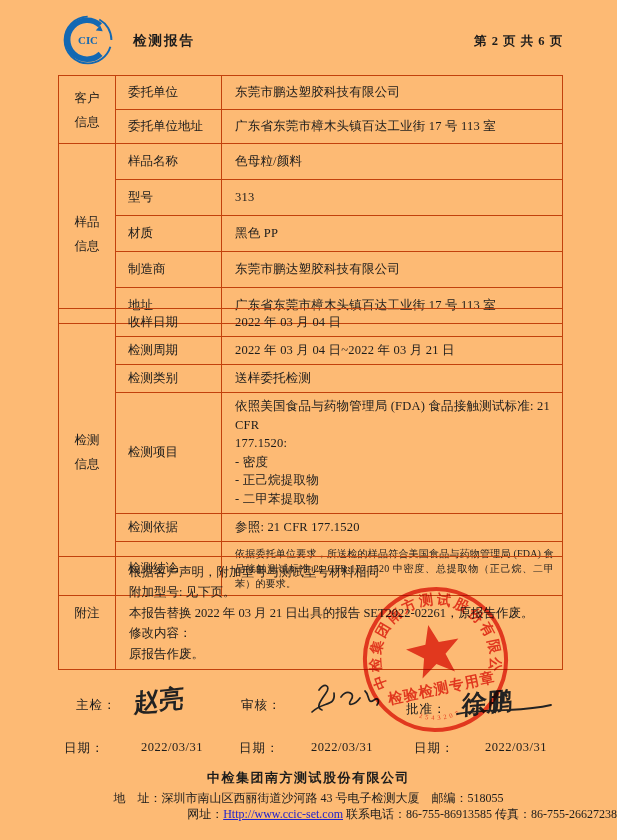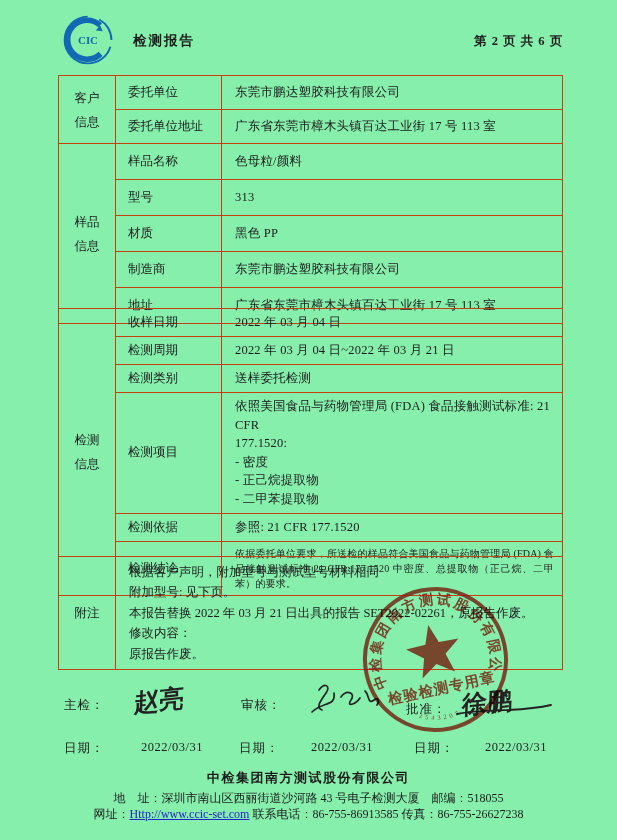--- a/index.html
+++ b/index.html
@@ -1,17 +1,17 @@
 <!DOCTYPE html>
 <html><head>
 <meta charset="utf-8">
 <style>
   html,body{margin:0;padding:0;background:#ffffff;}
   .page{
-    position:relative;width:617px;height:840px;background:#86efac;overflow:hidden;
+    position:relative;width:617px;height:840px;background:#fdba74;overflow:hidden;
     font-family:"Liberation Serif","DejaVu Serif",serif;color:#1c1c1c;
   }
   
   .hdr-logo{position:absolute;left:62px;top:14px;width:52px;height:52px;}
   .hdr-title{position:absolute;left:133px;top:32px;font-size:13.5px;font-weight:bold;letter-spacing:2px;}
   .hdr-no{position:absolute;left:234px;top:33px;font-size:12.5px;font-weight:bold;}
   .hdr-page{position:absolute;left:474px;top:33px;font-size:12.5px;font-weight:bold;letter-spacing:1px;}
   
   table.rpt{position:absolute;left:58px;width:505px;border-collapse:collapse;table-layout:fixed;}
   table.rpt td{border:1px solid #c2410c;font-size:12.5px;vertical-align:middle;overflow:hidden;font-family:Liberation Serif, serif;}
@@ -35,21 +35,21 @@
   .sig-label{position:absolute;font-size:12.5px;letter-spacing:1px;}
   .sig-name{position:absolute;font-size:25px;color:#222;white-space:nowrap;
             transform:rotate(-6deg) skewX(-8deg);font-weight:bold;z-index:4;}
   .sig-svg{position:absolute;z-index:4;}
   .date-label{position:absolute;font-size:12.5px;letter-spacing:1px;}
   .date-val{position:absolute;font-size:12.5px;letter-spacing:.5px;}
   
   .foot{position:absolute;left:0;width:617px;text-align:center;}
   .foot-co{top:769px;font-size:13px;font-weight:bold;letter-spacing:1.5px;}
   .foot-l2{top:790px;font-size:12px;}
-  .foot-l3{top:806px;font-size:12px;}
+  .foot-l3{top:806px;font-size:12px;text-align:right;}
   .foot a{color:#2222cc;text-decoration:underline;}
 </style>
 </head>
 <body>
 
 <div class="page">
 
   <svg class="hdr-logo" viewBox="0 0 60 60">
     <circle cx="30" cy="30" r="27" fill="none" stroke="#1268b3" stroke-width="2.2" stroke-dasharray="118 14" stroke-dashoffset="-8"></circle>
     <path d="M44,13 A22.5,22.5 0 1 0 44.5,46" fill="none" stroke="#1268b3" stroke-width="6.5"></path>
@@ -168,21 +168,21 @@
     <text font-size="14" font-weight="bold" fill="#df3327" letter-spacing="2.5" font-family="Liberation Serif, serif">
       <textPath href="#ringArc" startOffset="1%">中检集团南方测试股份有限公司</textPath>
     </text>
     <polygon fill="#df3327" points="76,41 82.8,59.7 102.6,60.3 86.9,72.6 92.5,91.7 76,80.5 59.5,91.7 65.1,72.6 49.4,60.3 69.2,59.7"></polygon>
     <text x="76" y="110" text-anchor="middle" font-size="14.5" font-weight="bold" fill="#df3327" letter-spacing="1" font-family="Liberation Serif, serif">检验检测专用章</text>
     <text font-size="6.5" fill="#df3327" letter-spacing="3" font-family="Liberation Serif, serif">
       <textPath href="#serialArc" startOffset="10%">2543207</textPath>
     </text>
   </svg>
 
-  <div class="sig-label" style="left:64px;top:697px;">主检：</div>
+  <div class="sig-label" style="left:76px;top:697px;">主检：</div>
   <div class="sig-name" style="left:134px;top:684px;">赵亮</div>
 
   <div class="sig-label" style="left:241px;top:697px;">审核：</div>
   <svg class="sig-svg" style="left:305px;top:680px;" width="78" height="40" viewBox="0 0 78 40">
     <path d="M14,10 C20,2 26,6 21,13 C16,20 10,28 17,30 M7,32 C18,21 31,27 29,13
              M36,17 C42,9 51,13 46,20 C41,27 50,25 55,18 M60,11 C65,15 62,25 69,20 C73,17 75,21 72,25" stroke="#222" fill="none" stroke-width="1.7" stroke-linecap="round"></path>
   </svg>
 
   <div class="sig-label" style="left:406px;top:701px;z-index:3;">批准：</div>
   <div class="sig-name" style="left:462px;top:686px;">徐鹏</div>

